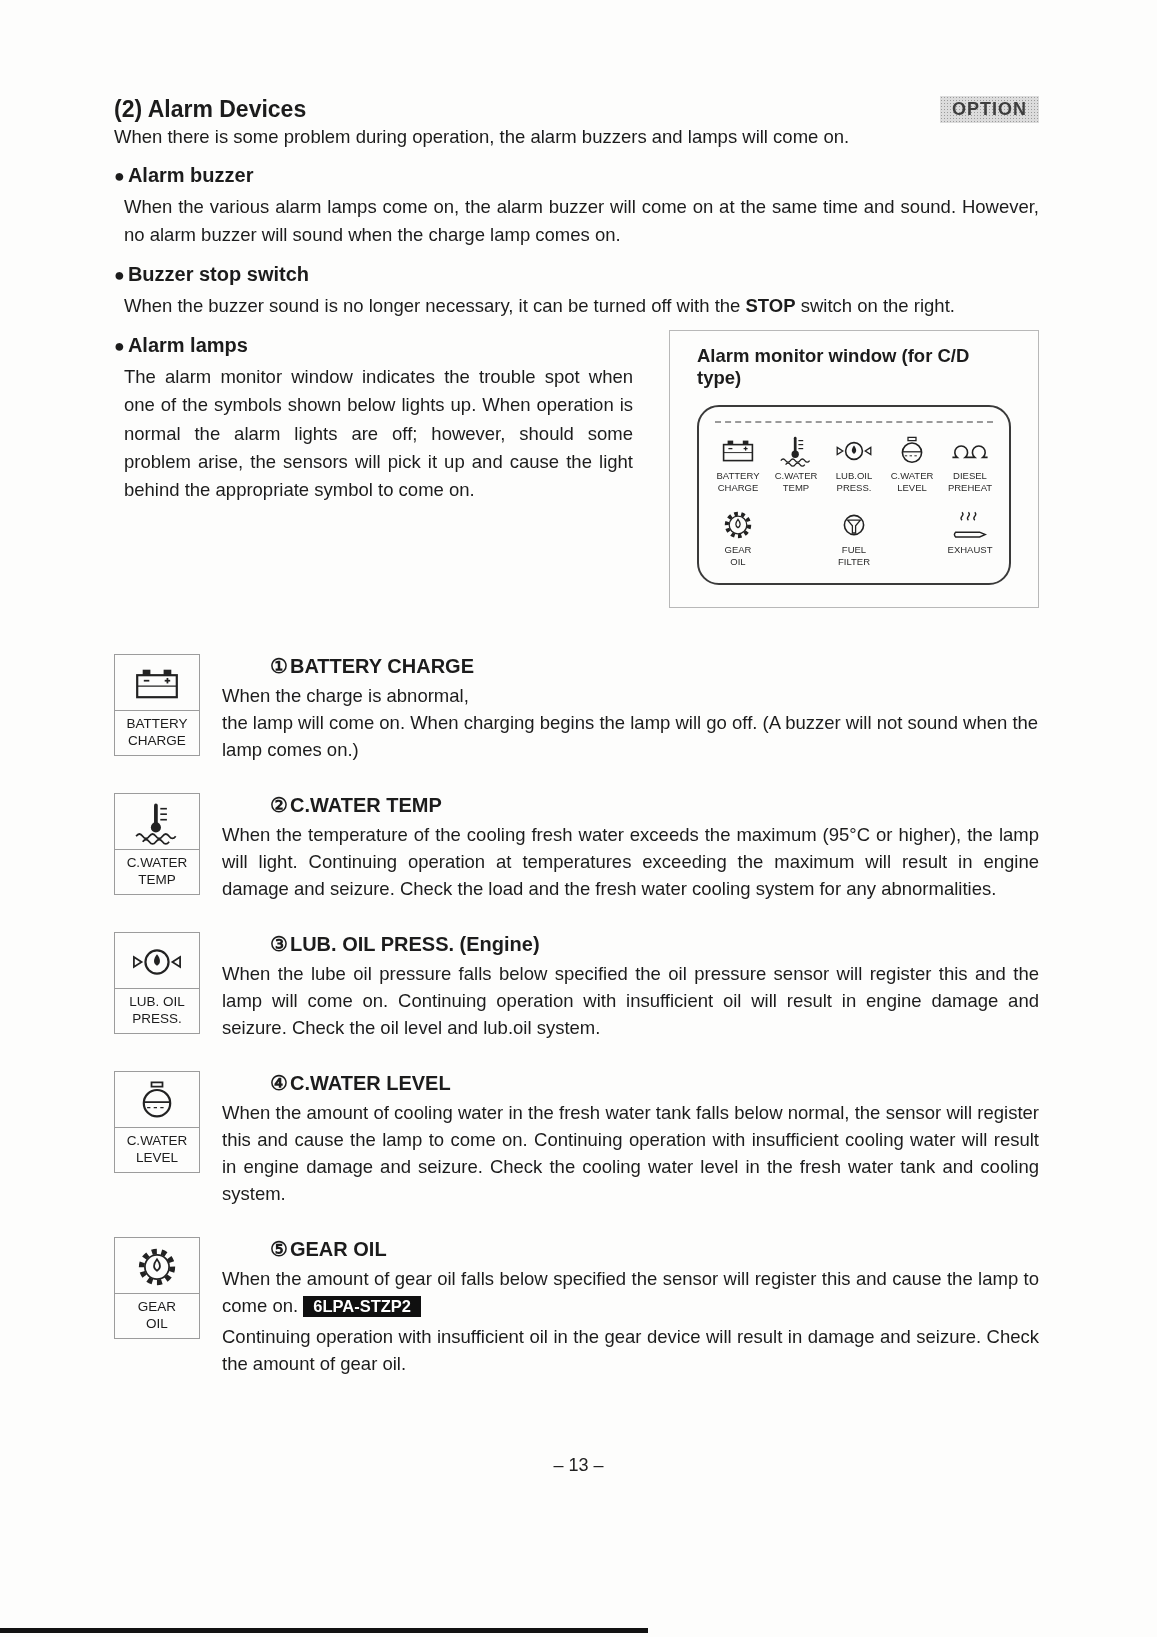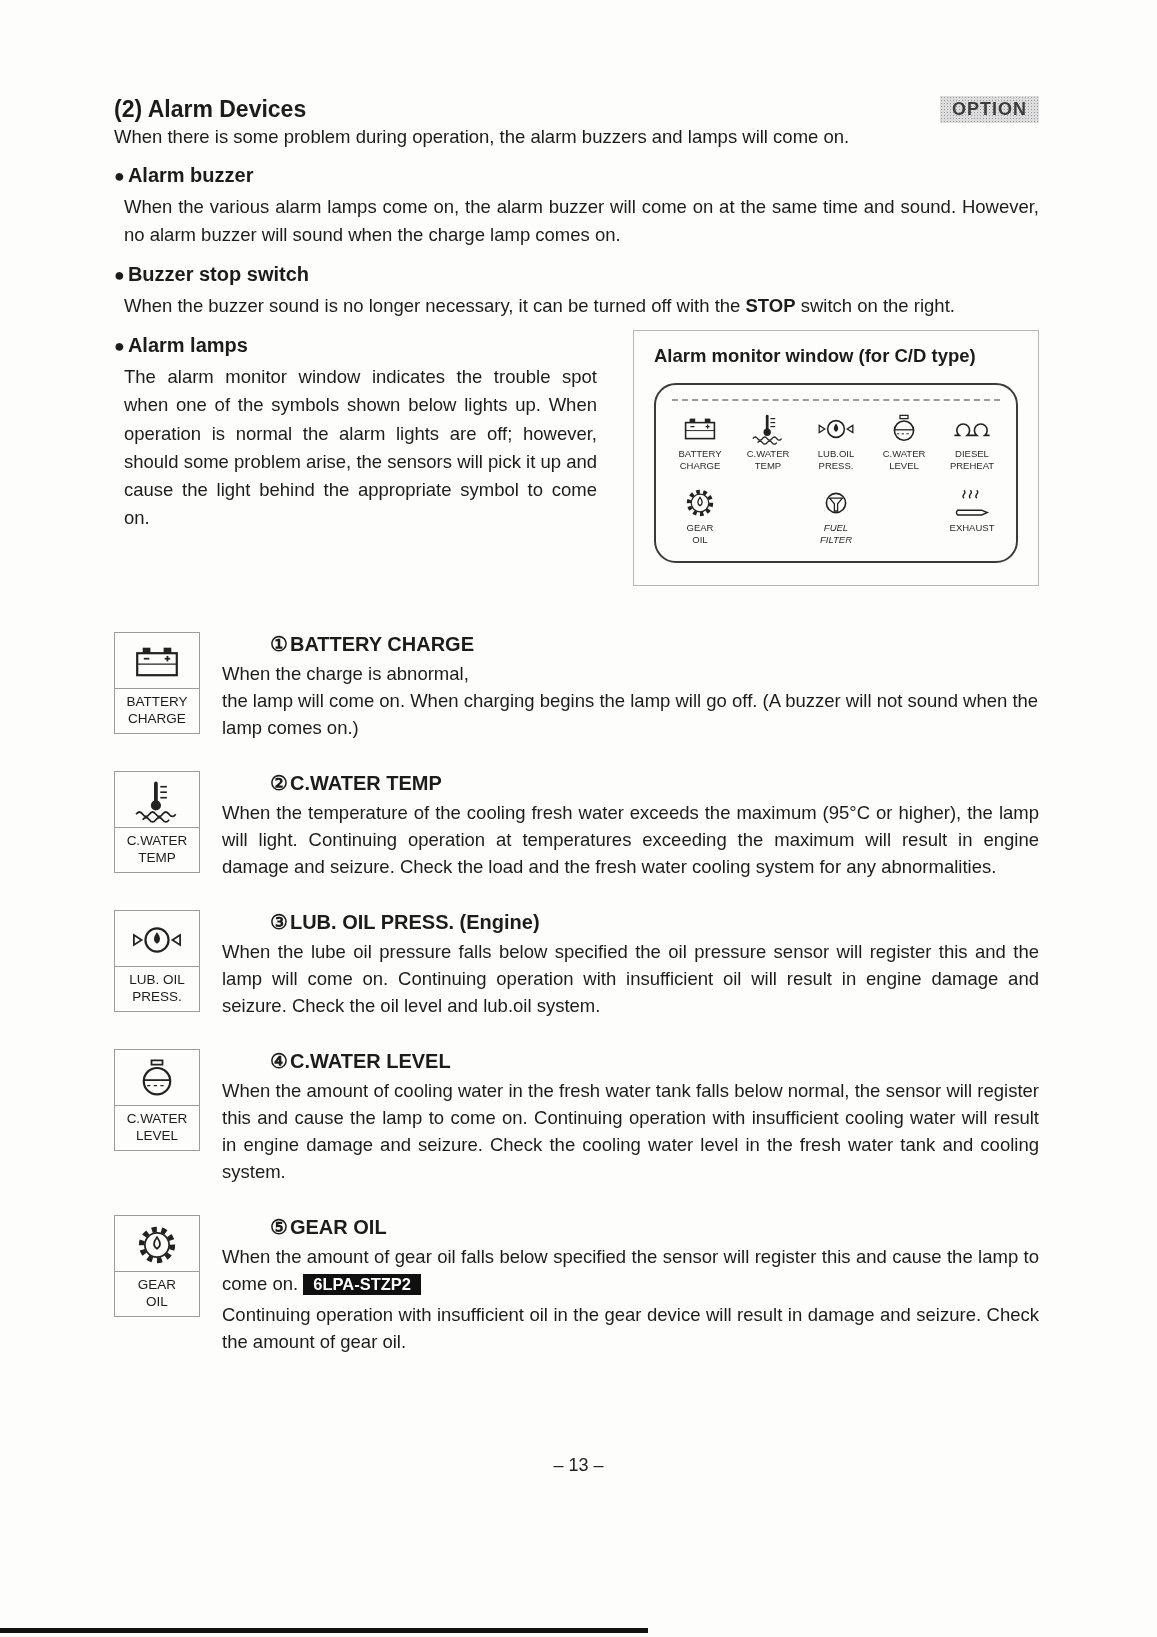--- a/index.html
+++ b/index.html
@@ -26,31 +26,31 @@
   }
 
   .intro { margin-top:0; font-size:18.5px; line-height:1.46; }
 
   h2.bullet { margin-top:14px; font-size:20px; font-weight:700; }
   h2.bullet .dot { font-size:18px; margin-right:3px; }
   .indent { margin:6px 0 0 10px; font-size:18.5px; line-height:1.52; text-align:justify; }
 
   
   .monitor {
-    float:right; width:406px; margin:10px 0 16px 36px;
-    border:1px solid #b8b8b8; padding:14px 20px 22px; background:#fdfdfc;
+    float:right; width:370px; margin:10px 0 16px 36px;
+    border:1px solid #b8b8b8; padding:14px 27px 22px; background:#fdfdfc;
   }
   .monitor figcaption { font-weight:700; font-size:18.5px; }
   .panel { margin-top:16px; border:2px solid #3a3a3a; border-radius:22px; padding:14px 10px 16px; }
   .panel-dash { border-top:2px dashed #9a9a9a; margin:0 6px 12px; }
   .icon-grid { display:grid; grid-template-columns:repeat(5,1fr); row-gap:16px; }
   .cell { text-align:center; }
   .cell svg { width:40px; height:32px; display:block; margin:0 auto; }
   .cell-label { font-size:9.5px; line-height:1.2; white-space:pre-line; margin-top:3px; color:#2a2a2a; }
-  .c1 { grid-column:1; } .c3 { grid-column:3;font-style:italic; } .c5 { grid-column:5; }
+  .c1 { grid-column:1; } .c3 { grid-column:3; } .c5 { grid-column:5; }
   .clear { clear:both; }
 
   
   .item { display:flex; gap:22px; margin-top:30px; }
   .side { flex:0 0 86px; border:1px solid #9c9c9c; align-self:flex-start; text-align:center; }
   .side-iconwrap { padding:7px 4px 4px; }
   .side svg { width:58px; height:44px; display:block; margin:0 auto; }
   .side-label { border-top:1px solid #9c9c9c; padding:4px 2px 5px; font-size:13.5px; line-height:1.3; white-space:pre-line; }
   .item-main { flex:1; }
   .item-title { font-size:20px; font-weight:700;margin-left:48px; }

